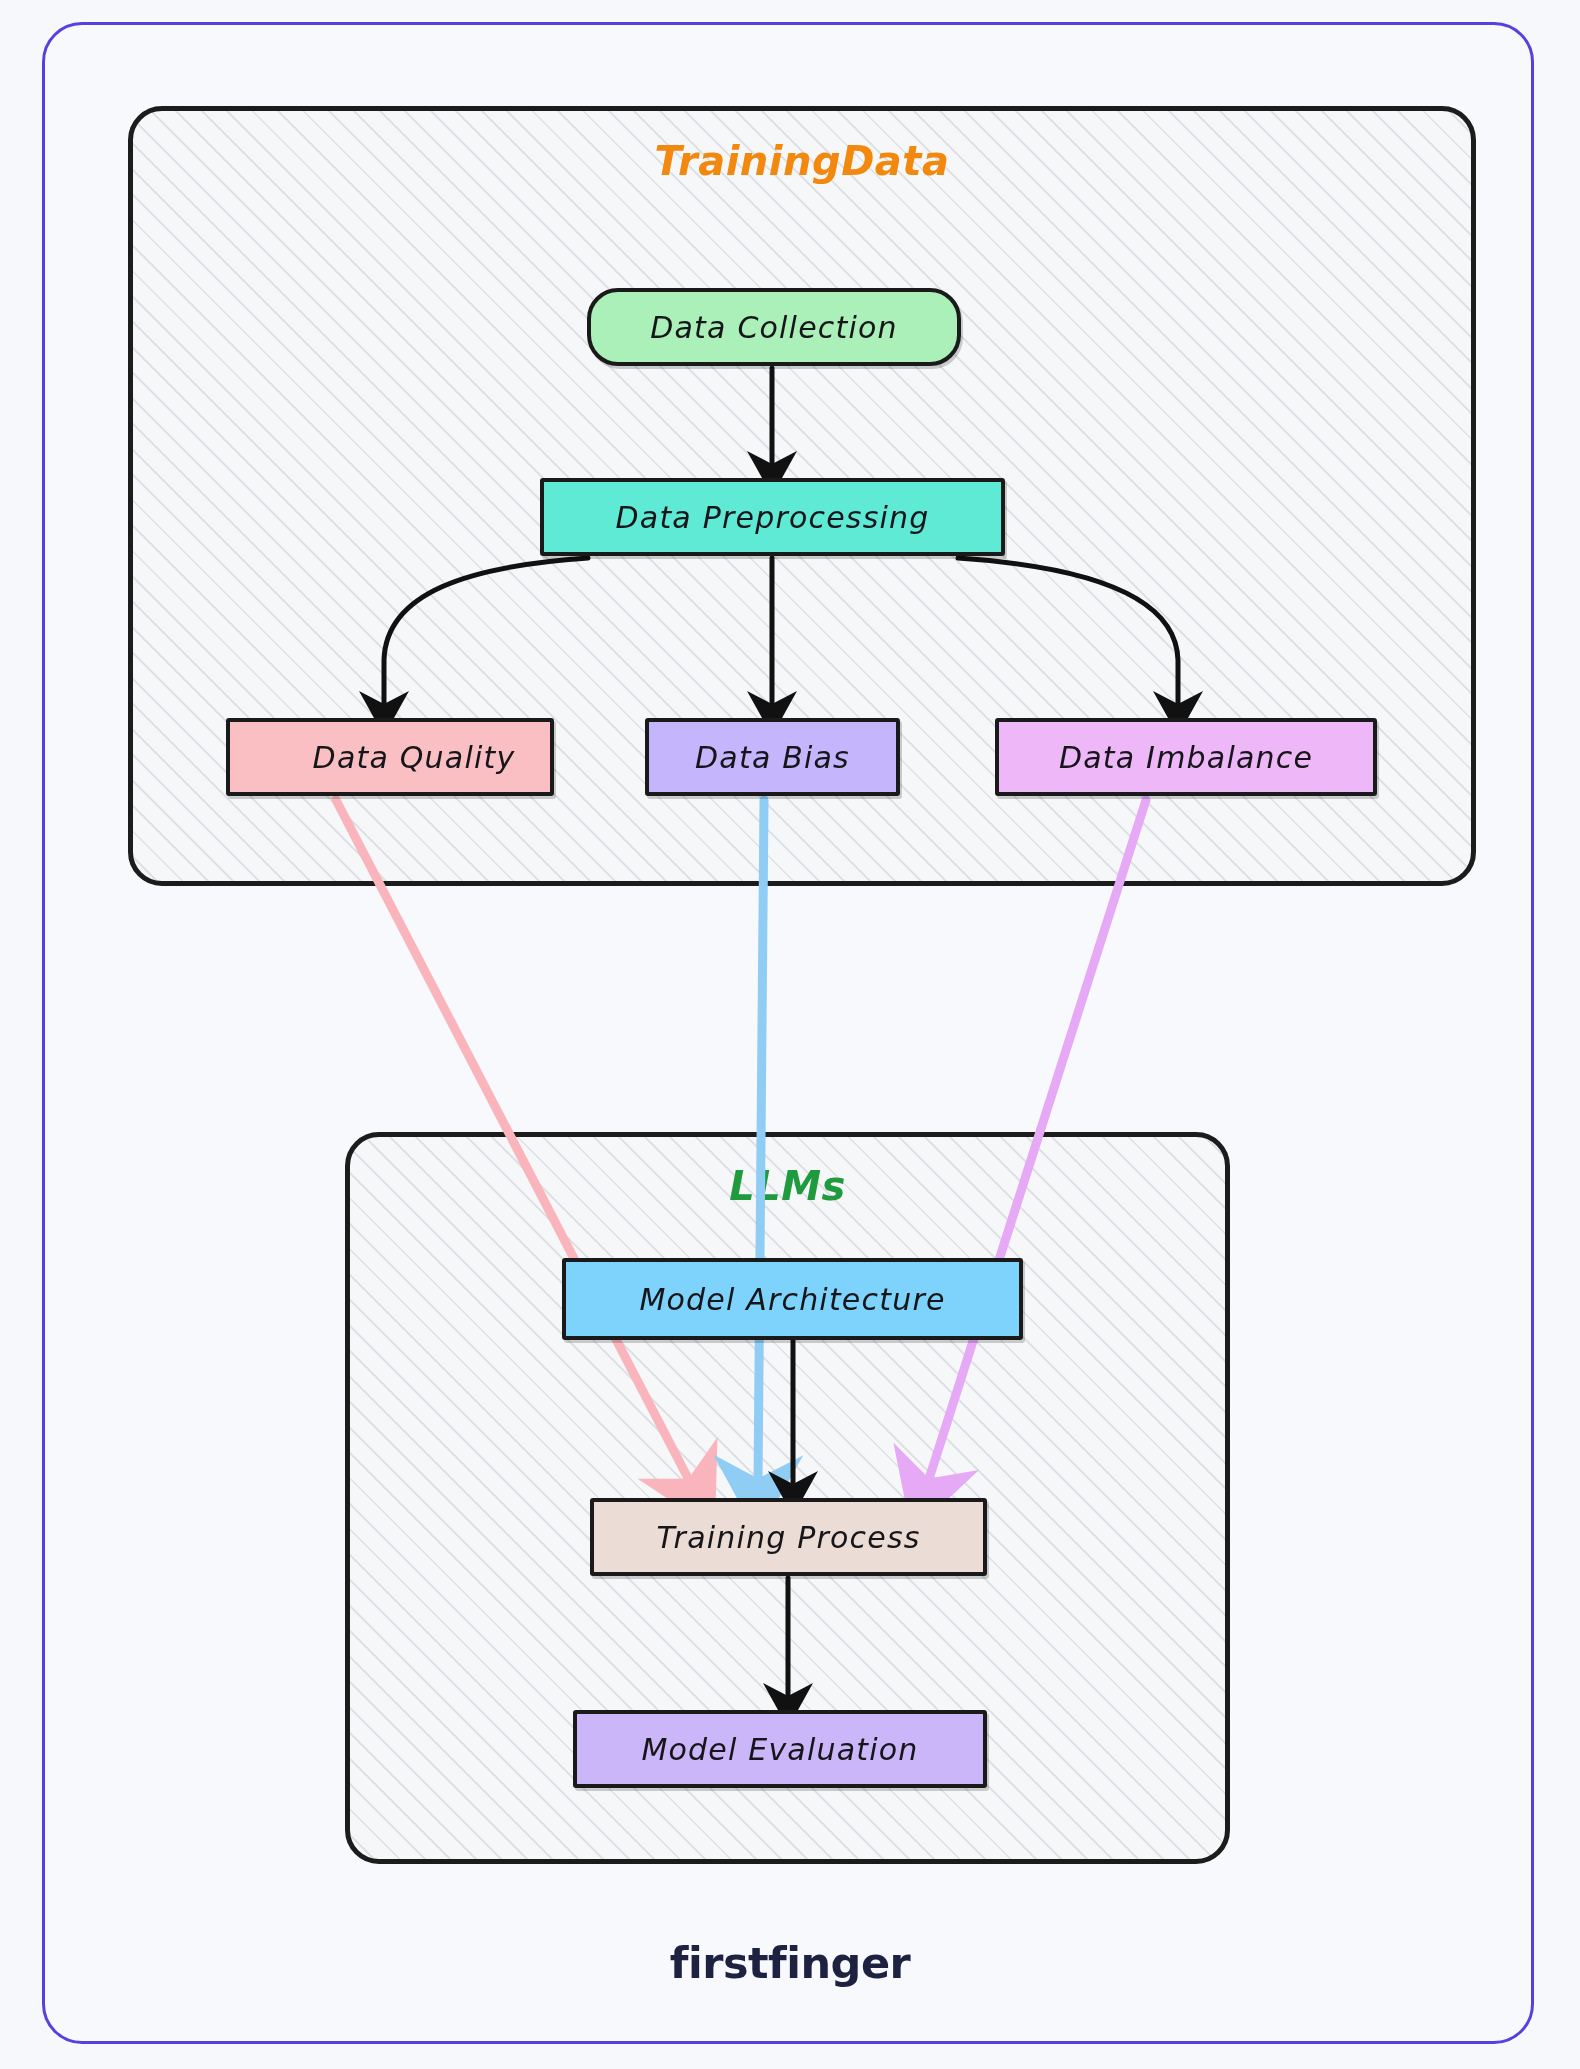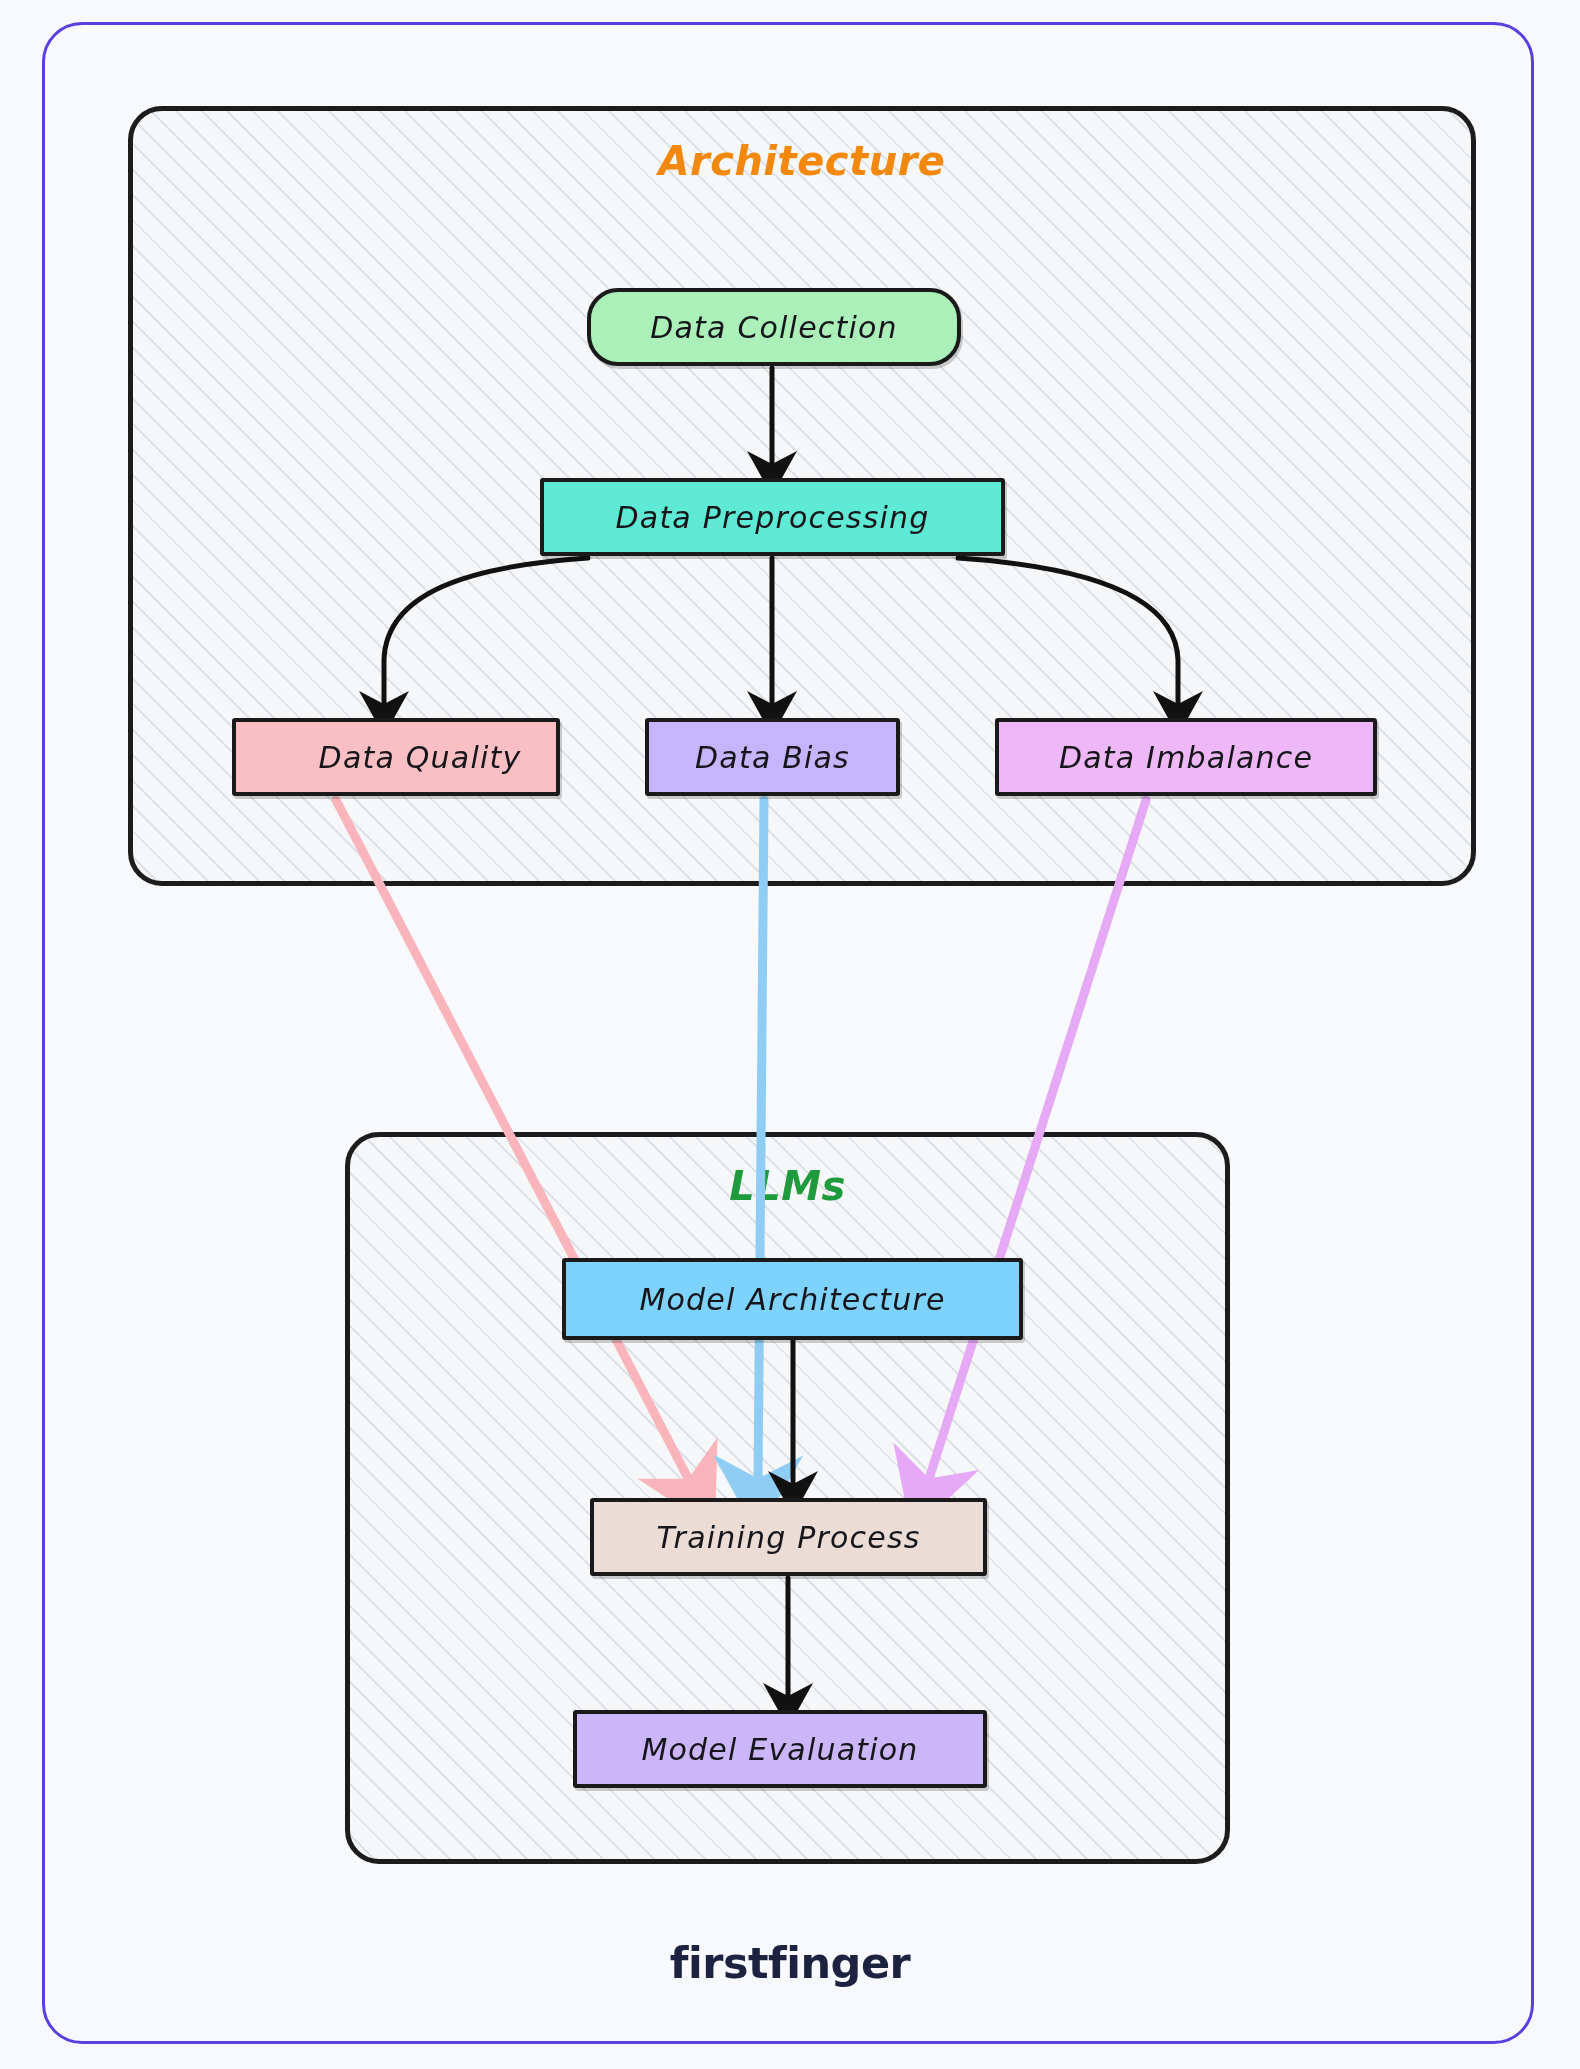--- a/index.html
+++ b/index.html
@@ -88,21 +88,21 @@
     font-family: "DejaVu Sans", sans-serif;
     font-size: 30px;
     font-style: italic;
     color: #16161a;
     letter-spacing: 1.2px;
     white-space: nowrap;
     box-shadow: 2px 3px 0 rgba(0,0,0,0.18);
   }
   #node-data-collection   { left: 587px;  top: 288px;  width: 374px; height: 78px;  background: #aaf0b8; border-radius: 31px; }
   #node-data-preprocessing{ left: 540px;  top: 478px;  width: 465px; height: 78px;  background: #5eead4; }
-  #node-data-quality      { left: 232px;  top: 718px;  width: 328px; height: 78px;  background: #f9bfc3; padding-left: 48px; }
+  #node-data-quality      { left: 226px;  top: 718px;  width: 328px; height: 78px;  background: #f9bfc3; padding-left: 48px; }
   #node-data-bias         { left: 645px;  top: 718px;  width: 255px; height: 78px;  background: #c4b5fd; font-style: italic; }
   #node-data-imbalance    { left: 995px;  top: 718px;  width: 382px; height: 78px;  background: #eeb7f7; }
   #node-model-architecture{ left: 562px;  top: 1258px; width: 461px; height: 82px;  background: #7dd3fc; }
   #node-training-process  { left: 590px;  top: 1498px; width: 397px; height: 78px;  background: #ecdcd6; }
   #node-model-evaluation  { left: 573px;  top: 1710px; width: 414px; height: 78px;  background: #cbb6fa; text-align: center; }
 
   
   #edge-layer {
     position: absolute;
     left: 0; top: 0;
@@ -125,21 +125,21 @@
   }
 </style>
 </head>
 <body>
 
 <div id="canvas">
 
   <div id="outer-frame"></div>
 
   <div class="subgraph" id="subgraph-training-data">
-    <div class="subgraph-title" id="title-training-data">Architecture</div>
+    <div class="subgraph-title" id="title-training-data">TrainingData</div>
   </div>
 
   <div class="subgraph" id="subgraph-llms">
     <div class="subgraph-title" id="title-llms">LLMs</div>
   </div>
 
   <svg id="edge-layer" viewBox="0 0 1580 2069" xmlns="http://www.w3.org/2000/svg">
     <defs>
       <marker id="ah-black" markerWidth="14" markerHeight="14" refX="3" refY="5" orient="auto">
         <path d="M0,0 L9,5 L0,10 L2.6,5 Z" fill="#111111"></path>

